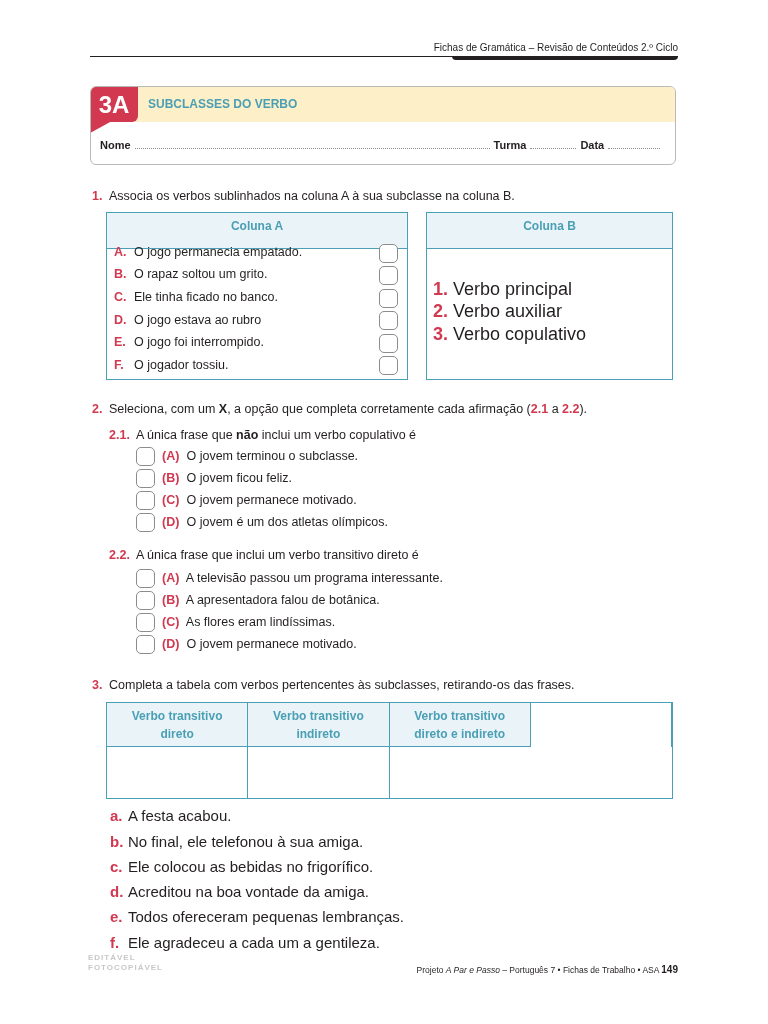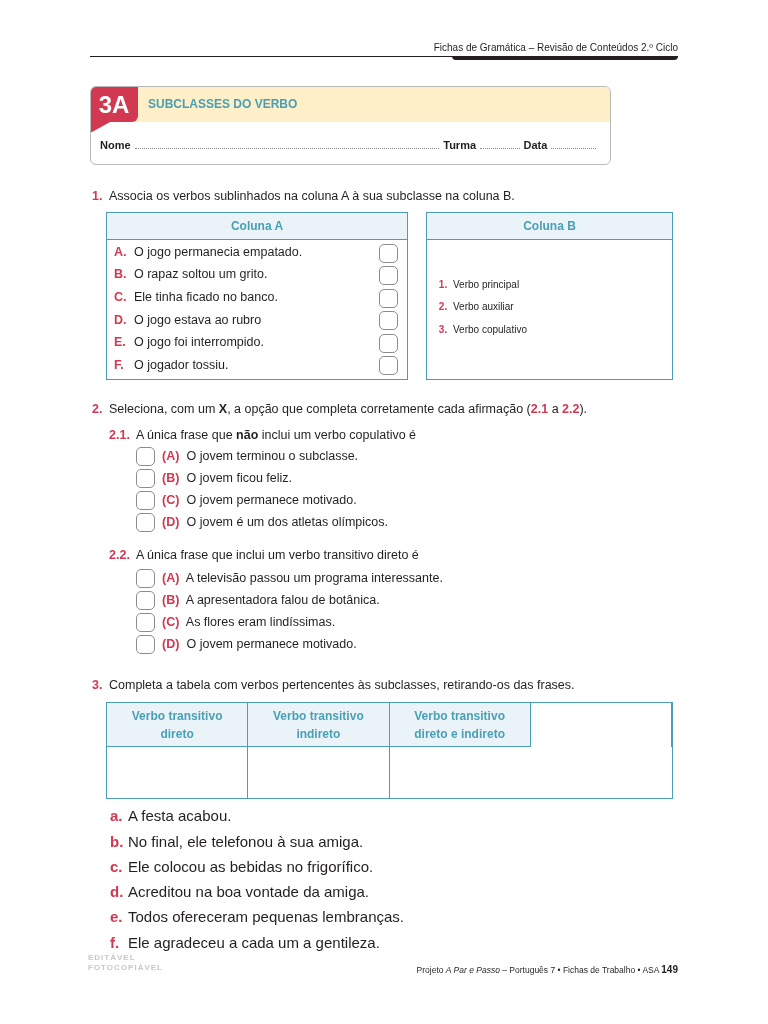--- a/index.html
+++ b/index.html
@@ -3,41 +3,41 @@
 <meta charset="utf-8">
 <style>
   * { box-sizing: border-box; margin: 0; padding: 0; }
   html, body { width: 768px; height: 1024px; background: #ffffff; }
   body { position: relative; font-family: "Liberation Sans", "DejaVu Sans", sans-serif; color: #231f20; font-size: 12.5px; overflow: hidden; }
 
   .hdr-line { position: absolute; left: 90px; top: 56px; width: 588px; height: 1px; background: #231f20; }
   .hdr-tab { position: absolute; left: 452px; top: 56px; width: 226px; height: 4px; background: #231f20; border-radius: 0 0 4px 4px; }
   .hdr-text { position: absolute; right: 90px; top: 42px; font-size: 10px; color: #231f20; }
 
-  .title-box { position: absolute; left: 90px; top: 86px; width: 521px; height: 79px; border: 1.5px solid #b9b9b9; border-radius: 6px; overflow: hidden; background: #fff; }
+  .title-box { position: absolute; left: 90px; top: 86px; width: 586px; height: 79px; border: 1.5px solid #b9b9b9; border-radius: 6px; overflow: hidden; background: #fff; }
   .title-band { position: absolute; left: 0; top: 0; right: 0; height: 35px; background: #fdefc8; }
   .badge { position: absolute; left: -1px; top: -1px; width: 48px; height: 36px; background: #d2384f; border-radius: 5px 0 6px 0; color: #fff; font-weight: bold; font-size: 24px; line-height: 37px; text-align: center; }
   .badge-tail { position: absolute; left: -1px; top: 34px; width: 0; height: 0; border-left: 22px solid #d2384f; border-bottom: 12px solid transparent; }
   .title-text { position: absolute; left: 57px; top: 10px; font-size: 12px; font-weight: bold; color: #4a9fb5; }
   .name-row { position: absolute; left: 9px; top: 52px; right: 10px; font-size: 11px; font-weight: bold; display: flex; align-items: baseline; }
   .dots { border-bottom: 1px dotted #8c8c8c; display: inline-block; height: 10px; margin: 0 4px; }
 
   .num { color: #d2384f; font-weight: bold; }
   .q { position: absolute; left: 92px; font-size: 12.5px; white-space: nowrap; }
   .q .num { display: inline-block; width: 17px; }
 
   .col { position: absolute; border: 1.5px solid #4a9fb5; background: #fff; }
-  .col-head { height: 27px; background: #eaf4f8; border-bottom: 1.5px solid #4a9fb5; color: #4a9fb5; font-weight: bold; text-align: center; line-height: 26px; font-size: 12px; }
+  .col-head { height: 36px; background: #eaf4f8; border-bottom: 1.5px solid #4a9fb5; color: #4a9fb5; font-weight: bold; text-align: center; line-height: 26px; font-size: 12px; }
   .colA { left: 106px; top: 212px; width: 302px; height: 168px; }
   .colB { left: 426px; top: 212px; width: 247px; height: 168px; }
   .rowA { position: absolute; left: 7px; font-size: 12.5px; white-space: nowrap; }
   .rowA .num { display: inline-block; width: 20px; }
   .u { }
   .cb { position: absolute; width: 19px; height: 19px; border: 1.5px solid #8c8c8c; border-radius: 5px; background: #fff; }
-  .rowB { position: absolute; left: 6px; font-size: 10px; white-space: nowrap; text-align: center; }
+  .rowB { position: absolute; left: 6px; font-size: 18px; white-space: nowrap; }
   .rowB .num { display: inline-block; width: 20px; }
 
   .sub { position: absolute; left: 109px; font-size: 12.5px; white-space: nowrap; }
   .sub .num { display: inline-block; width: 27px; }
   .opt { position: absolute; left: 136px; font-size: 12.5px; white-space: nowrap; height: 20px; }
   .opt .cb { left: 0; top: -2px; }
   .opt .lbl { position: absolute; left: 26px; top: 0; }
   .opt .num { display: inline-block; width: 21px; margin-right: 0; }
 
   .tbl { position: absolute; left: 106px; top: 702px; width: 567px; height: 97px; border: 1.5px solid #4a9fb5; display: grid; grid-template-columns: 1fr 1fr 1fr 1fr; grid-template-rows: 44px 1fr; }

